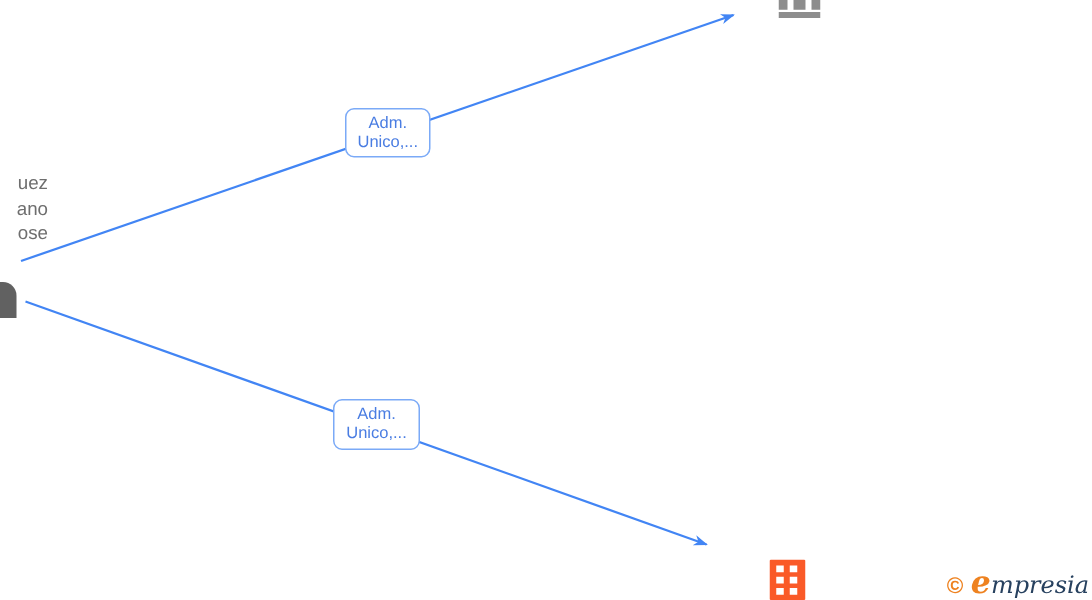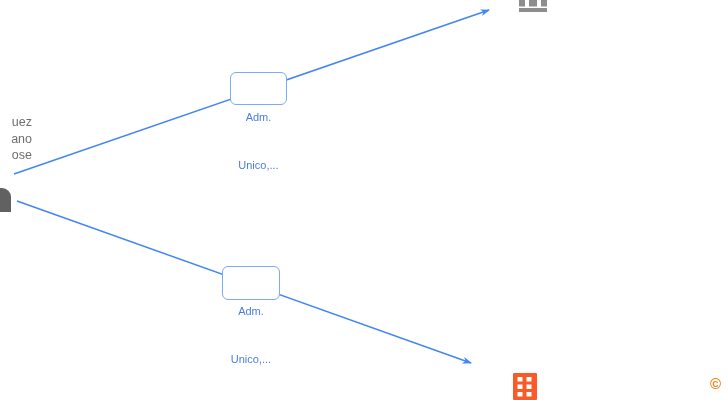--- a/index.html
+++ b/index.html
@@ -21,21 +21,21 @@
     border-top-right-radius:9px;
   }
 
   .edge-label{
     position:absolute;z-index:3;box-sizing:border-box;
     background:#ffffff;border:1.6px solid var(--label-border-blue);
     border-radius:6px;color:var(--label-text-blue);
     font-size:11px;line-height:13px;text-align:center;
     padding-top:3px;cursor:pointer;
   }
-  .edge-label span{display:block;margin-top:35px;}
+  .edge-label span{display:block;}
   #edge-label-1{left:230px;top:72px;width:57px;height:33px;}
   #edge-label-2{left:222px;top:266px;width:58px;height:34px;}
 
   .company-icon-top{position:absolute;left:519px;top:0;z-index:2;}
   .company-icon-bottom{position:absolute;left:513px;top:373px;z-index:2;}
 
   .watermark{
     position:absolute;right:2px;top:375px;z-index:2;
     display:flex;align-items:baseline;white-space:nowrap;
   }
@@ -94,15 +94,18 @@
     <rect x="4.5" y="4" width="5" height="4.5" fill="#ffffff"></rect>
     <rect x="13.5" y="4" width="5" height="4.5" fill="#ffffff"></rect>
     <rect x="4.5" y="11.5" width="5" height="4.5" fill="#ffffff"></rect>
     <rect x="13.5" y="11.5" width="5" height="4.5" fill="#ffffff"></rect>
     <rect x="4.5" y="19" width="5" height="4.5" fill="#ffffff"></rect>
     <rect x="13.5" y="19" width="5" height="4.5" fill="#ffffff"></rect>
   </svg>
 
   <div class="watermark">
     <span class="copy">©</span>
+    <span class="brand">
+      <span class="brand-initial">e</span><span class="brand-rest">mpresia</span>
+    </span>
   </div>
 
 </div>
 
 </body></html>

